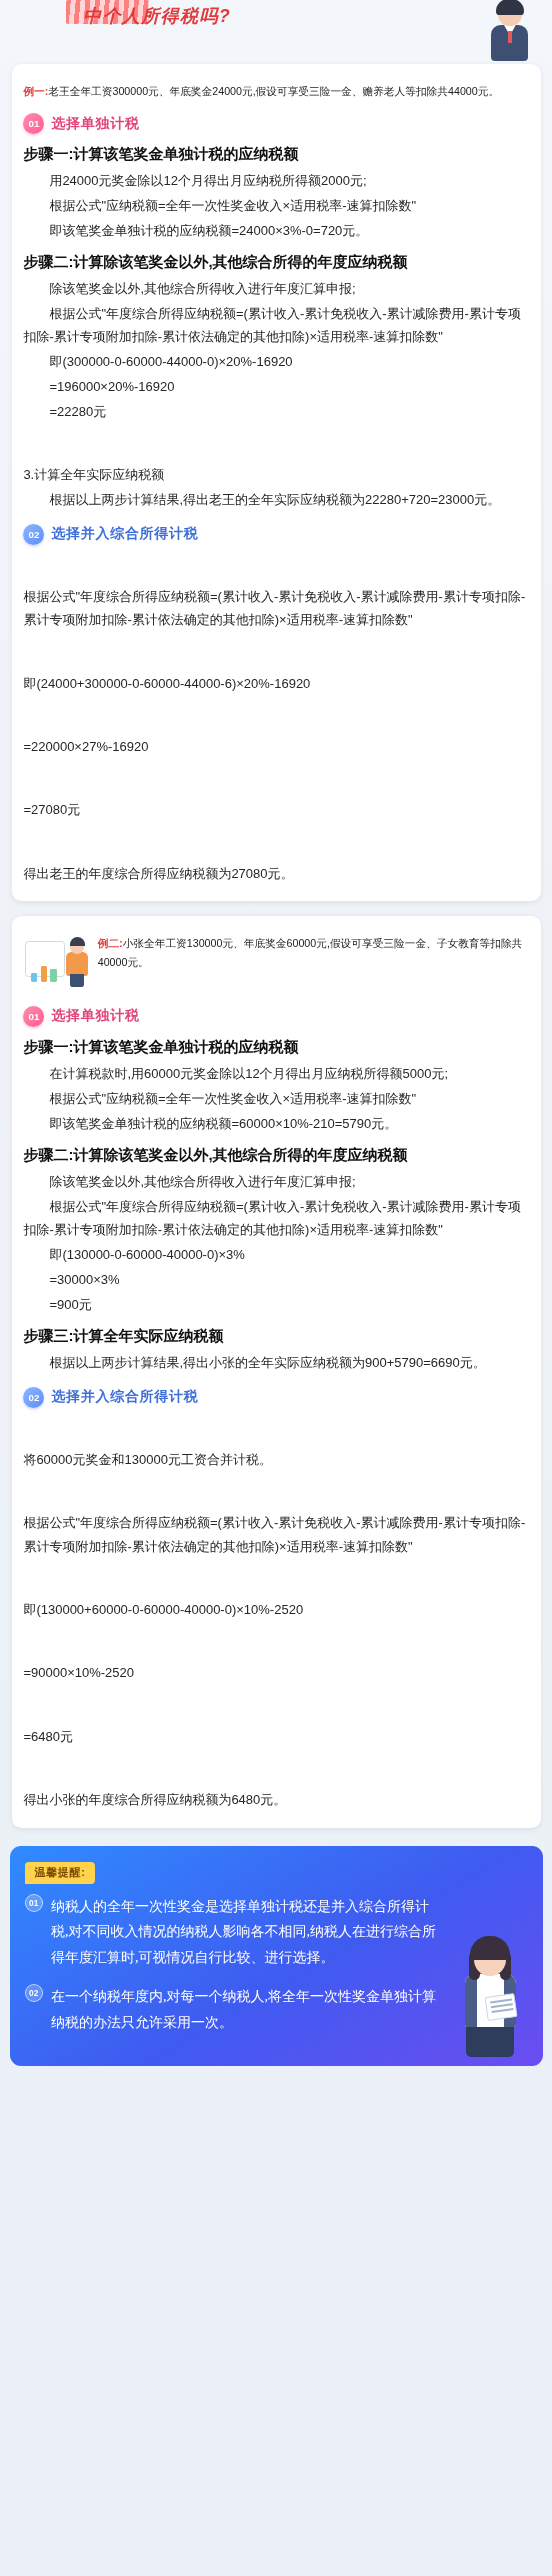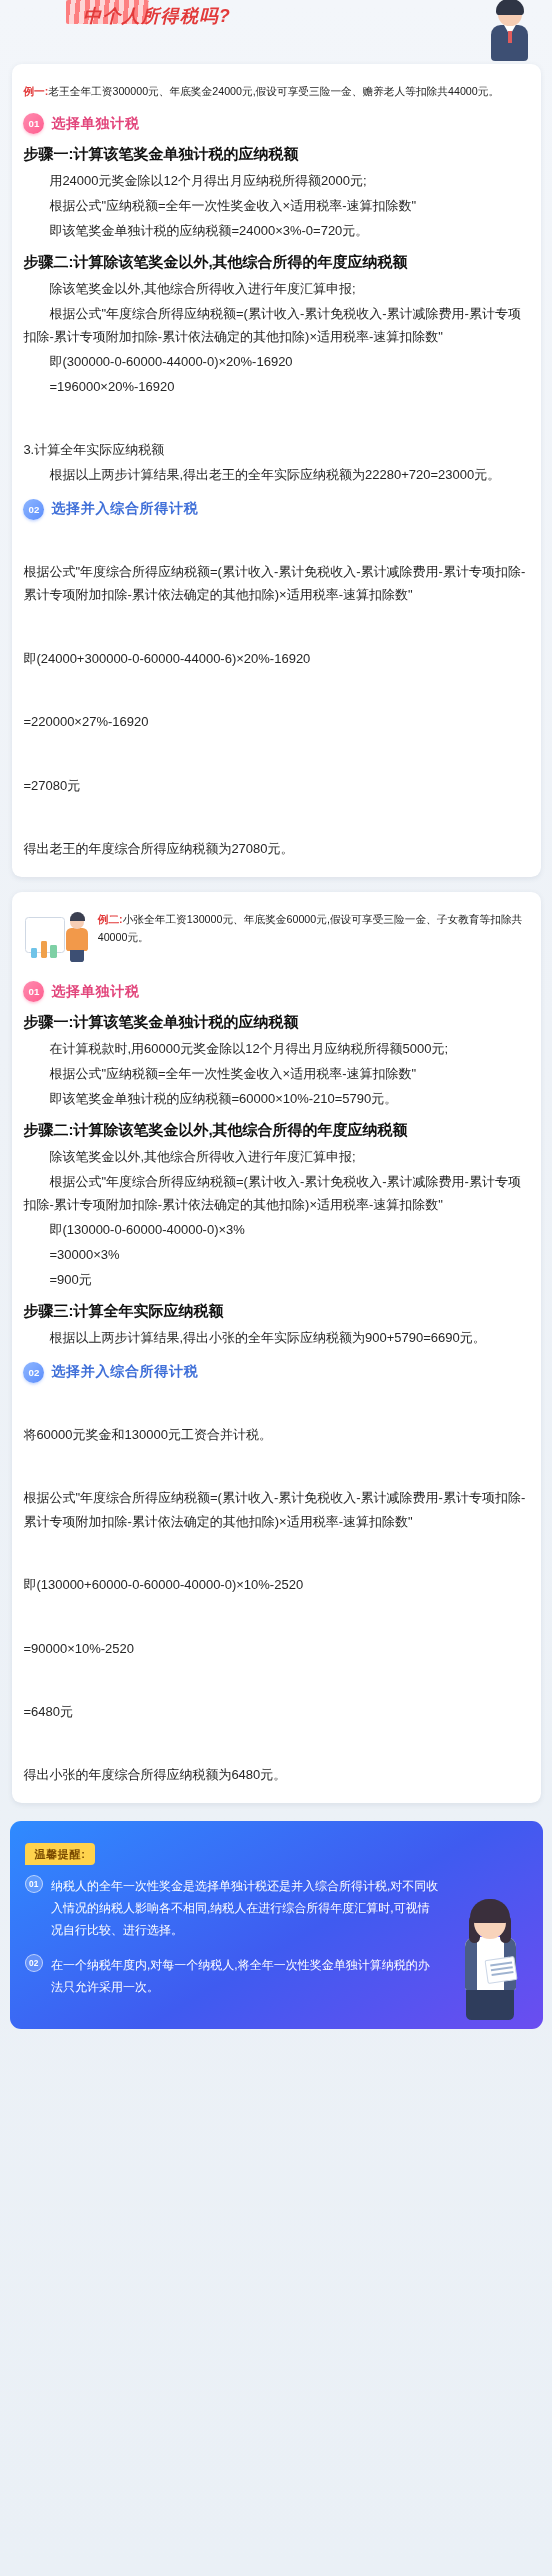--- a/index.html
+++ b/index.html
@@ -148,21 +148,21 @@
     color: #262626;
   }
   p.body.noindent { text-indent: 0; margin-top: 40px; }
 
   
   .tips {
     position: relative;
     margin: 18px 9.7px 21px 9.7px;
     background: linear-gradient(150deg,#2f8bff 0%, #3f5bf0 55%, #6b4df0 100%);
     border-radius: 11px;
-    padding: 22px 104px 18px 15px;
+    padding: 16px 104px 18px 15px;
     min-height: 207px;
     color:#fff;
   }
   .tips-badge {
     display:inline-block;
     background:#ffd34d;
     color:#7a4a00;
     font-size:11px; font-weight:bold;
     padding:3.5px 9.7px;
     border-radius: 4.1px 4.1px 4.1px 0;
@@ -170,21 +170,21 @@
     margin-bottom: 9.7px;
   }
   .tip-row { display:flex; gap:8.3px; margin-bottom:12.4px; }
   .tip-num {
     width:18px;height:18px;flex:0 0 18px;border-radius:50%;
     background:rgba(255,255,255,.22);
     border:0.7px solid rgba(255,255,255,.6);
     color:#fff;font-size:8.3px;font-weight:bold;
     display:flex;align-items:center;justify-content:center;
   }
-  .tip-txt { font-size:12px; line-height:1.85; }
+  .tip-txt { font-size:14px; line-height:1.85;font-family:Liberation Serif, serif; }
 
   .tips .lady { position:absolute; right:7px; bottom:0; width:91px; height:135px; }
   .lady .head { position:absolute; left:29px; top:12.4px; width:32px;height:33px;background:#f8d3bb;border-radius:50%; }
   .lady .hair { position:absolute; left:25px; top:5.5px; width:40px;height:23.5px;background:#3a2f3c;border-radius:20px 20px 5.5px 5.5px; }
   .lady .hair2 { position:absolute; left:23.5px; top:21px; width:11px;height:28px;background:#3a2f3c;border-radius:5.5px; }
   .lady .hair3 { position:absolute; left:55px; top:21px; width:11px;height:28px;background:#3a2f3c;border-radius:5.5px; }
   .lady .torso { position:absolute; left:19.3px; top:43px; width:51px;height:53px;background:#ffffff;border-radius:9.7px 9.7px 2.8px 2.8px; }
   .lady .vest { position:absolute; left:19.3px; top:43px; width:51px;height:53px;
                 background:linear-gradient(90deg,#4a5d86 0 12.4px, transparent 12.4px 39px, #4a5d86 39px 51px);
                 border-radius:9.7px 9.7px 2.8px 2.8px; }
@@ -222,20 +222,21 @@
     </div>
     <div class="step-title">步骤一:计算该笔奖金单独计税的应纳税额</div>
     <p class="body">用24000元奖金除以12个月得出月应纳税所得额2000元;</p>
     <p class="body">根据公式"应纳税额=全年一次性奖金收入×适用税率-速算扣除数"</p>
     <p class="body">即该笔奖金单独计税的应纳税额=24000×3%-0=720元。</p>
     <div class="step-title">步骤二:计算除该笔奖金以外,其他综合所得的年度应纳税额</div>
     <p class="body">除该笔奖金以外,其他综合所得收入进行年度汇算申报;</p>
     <p class="body">根据公式"年度综合所得应纳税额=(累计收入-累计免税收入-累计减除费用-累计专项扣除-累计专项附加扣除-累计依法确定的其他扣除)×适用税率-速算扣除数"</p>
     <p class="body">即(300000-0-60000-44000-0)×20%-16920</p>
     <p class="body">=196000×20%-16920</p>
+    <p class="body">=22280元</p>
     <p class="body noindent">3.计算全年实际应纳税额</p>
     <p class="body">根据以上两步计算结果,得出老王的全年实际应纳税额为22280+720=23000元。</p>
 
     <div class="sec-head">
       <div class="sec-num blue">02</div>
       <div class="sec-title blue">选择并入综合所得计税</div>
     </div>
     <p class="body noindent">根据公式"年度综合所得应纳税额=(累计收入-累计免税收入-累计减除费用-累计专项扣除-累计专项附加扣除-累计依法确定的其他扣除)×适用税率-速算扣除数"</p>
     <p class="body noindent">即(24000+300000-0-60000-44000-6)×20%-16920</p>
     <p class="body noindent">=220000×27%-16920</p>

